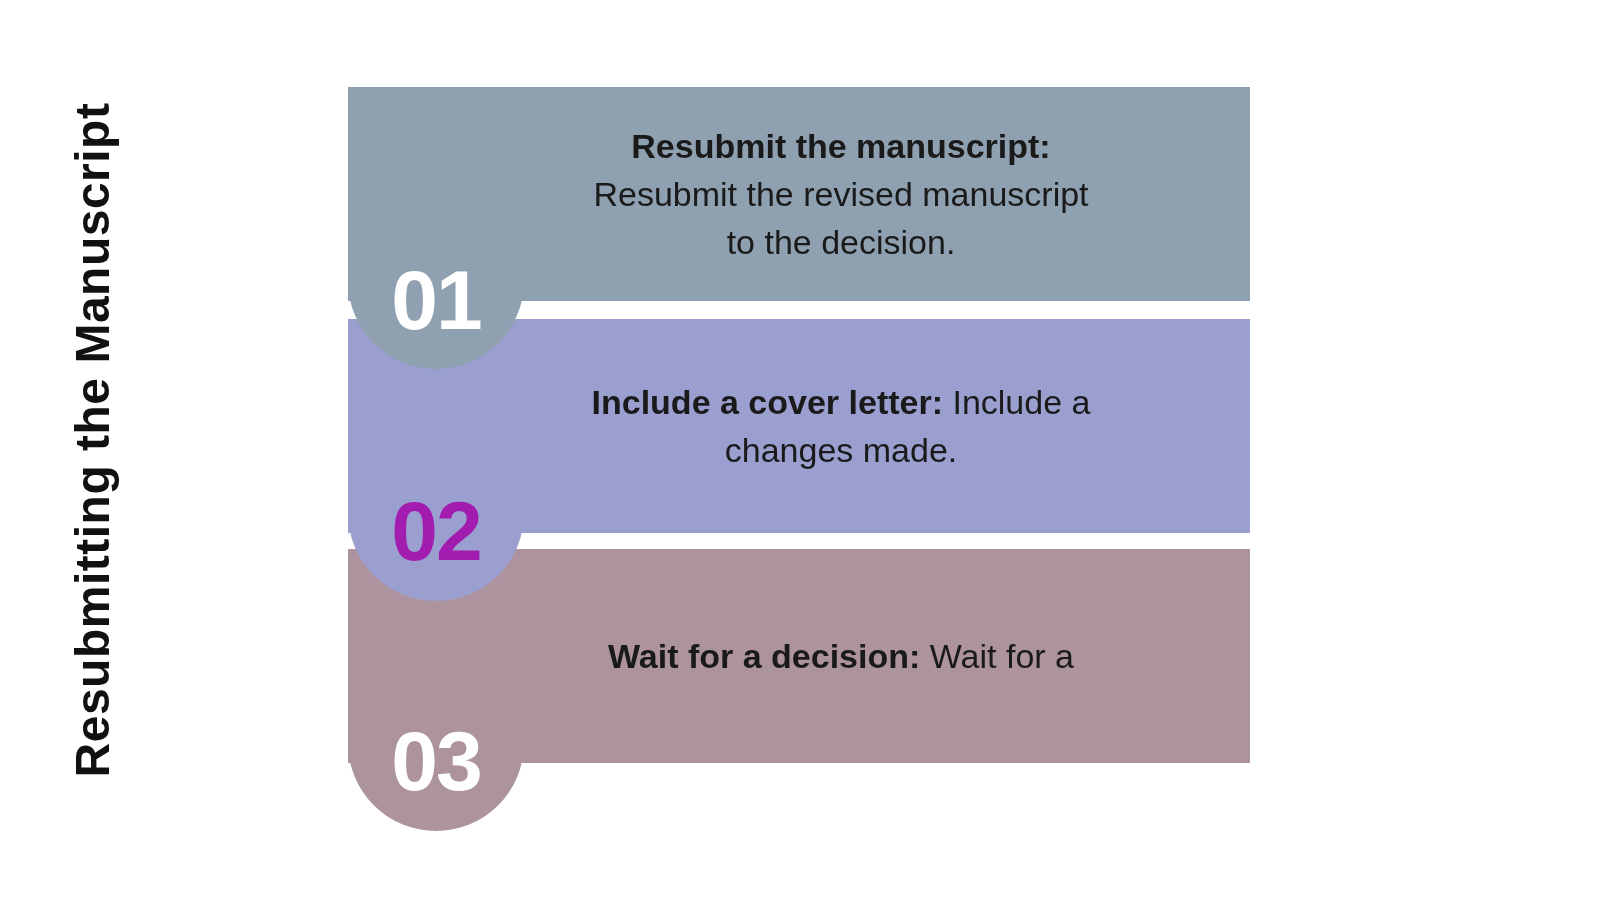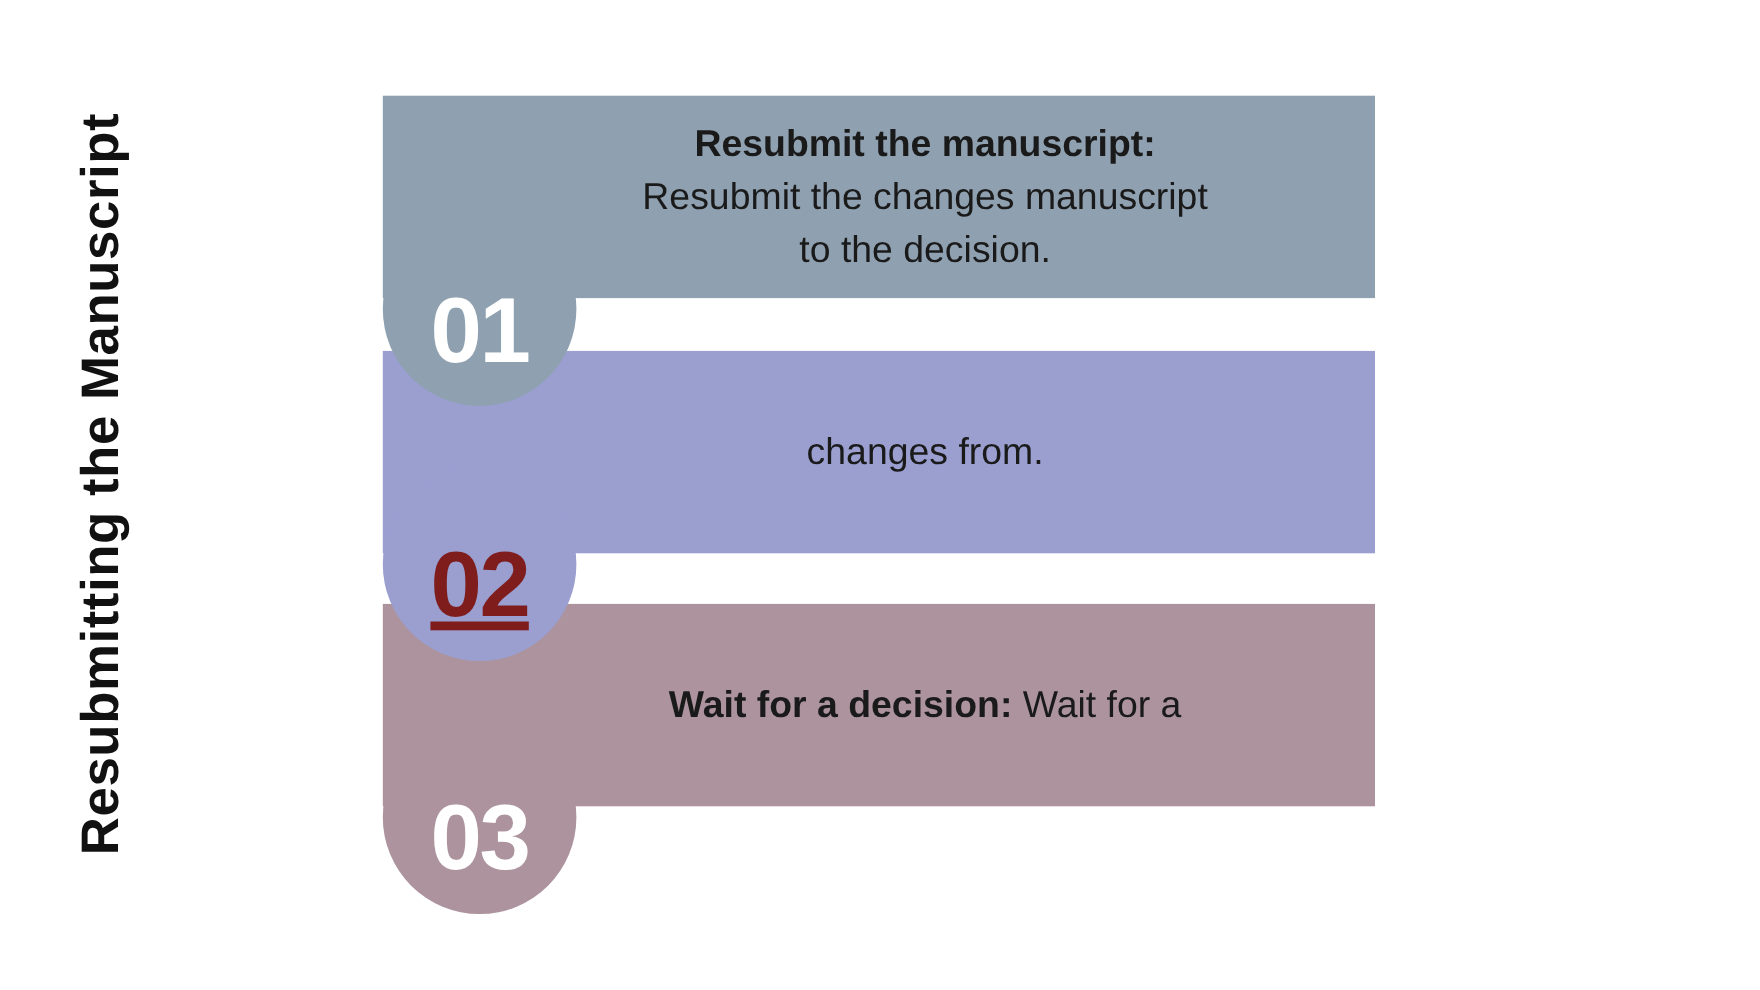--- a/index.html
+++ b/index.html
@@ -17,21 +17,21 @@
     transform: translate(-50%, -50%) rotate(-90deg);
     white-space: nowrap;
     font-size: 48px;
     font-weight: 700;
     letter-spacing: 0.5px;
   }
   .band {
     position: absolute;
     left: 348px;
     width: 902px;
-    height: 184px;
+    height: 214px;
     display: flex;
     align-items: center;
     z-index: 1;
   }
   .band1 { top: 87px; }
   .band2 { top: 319px; }
   .band3 { top: 549px; }
   .band-text {
     box-sizing: border-box;
     width: 100%;
@@ -75,45 +75,48 @@
 <div class="stage" style="background-color: rgb(255, 255, 255);">
 
   <div class="title" style="color: rgb(17, 17, 17);">Resubmitting the Manuscript</div>
 
   <div class="band band1" style="background-color: rgb(143, 161, 177);">
     <div class="band-text" style="color: rgb(26, 26, 26);">
       <div class="line">
         <span class="b">Resubmit the manuscript:</span><span></span>
       </div>
       <div class="line">
-        <span class="b"></span><span>Resubmit the changes manuscript</span>
+        <span class="b"></span><span>Resubmit the revised manuscript</span>
       </div>
       <div class="line">
         <span class="b"></span><span>to the decision.</span>
       </div>
     </div>
   </div>
 
   <div class="band band2" style="background-color: rgb(154, 159, 208);">
     <div class="band-text" style="color: rgb(26, 26, 26);">
       <div class="line">
-        <span class="b"></span><span>changes from.</span>
+        <span class="b">Include a cover letter:</span><span> Include a</span>
+      </div>
+      <div class="line">
+        <span class="b"></span><span>changes made.</span>
       </div>
     </div>
   </div>
 
   <div class="band band3" style="background-color: rgb(173, 147, 158); align-items: center;">
     <div class="band-text" style="color: rgb(26, 26, 26);">
       <div class="line">
         <span class="b">Wait for a decision:</span><span> Wait for a</span>
       </div>
     </div>
   </div>
 
   <div class="circle c1" style="background-color: rgb(143, 161, 177);"></div>
   <div class="circle c2" style="background-color: rgb(154, 159, 208);"></div>
   <div class="circle c3" style="background-color: rgb(173, 147, 158);"></div>
 
   <div class="number n1" style="color: rgb(255, 255, 255);">01</div>
-  <div class="number n2" style="color: #7f1d1d; text-decoration: underline;">02</div>
+  <div class="number n2" style="color: #a21caf;">02</div>
   <div class="number n3" style="color: rgb(255, 255, 255); text-align: center;">03</div>
 
 </div>
 
 </body></html>

